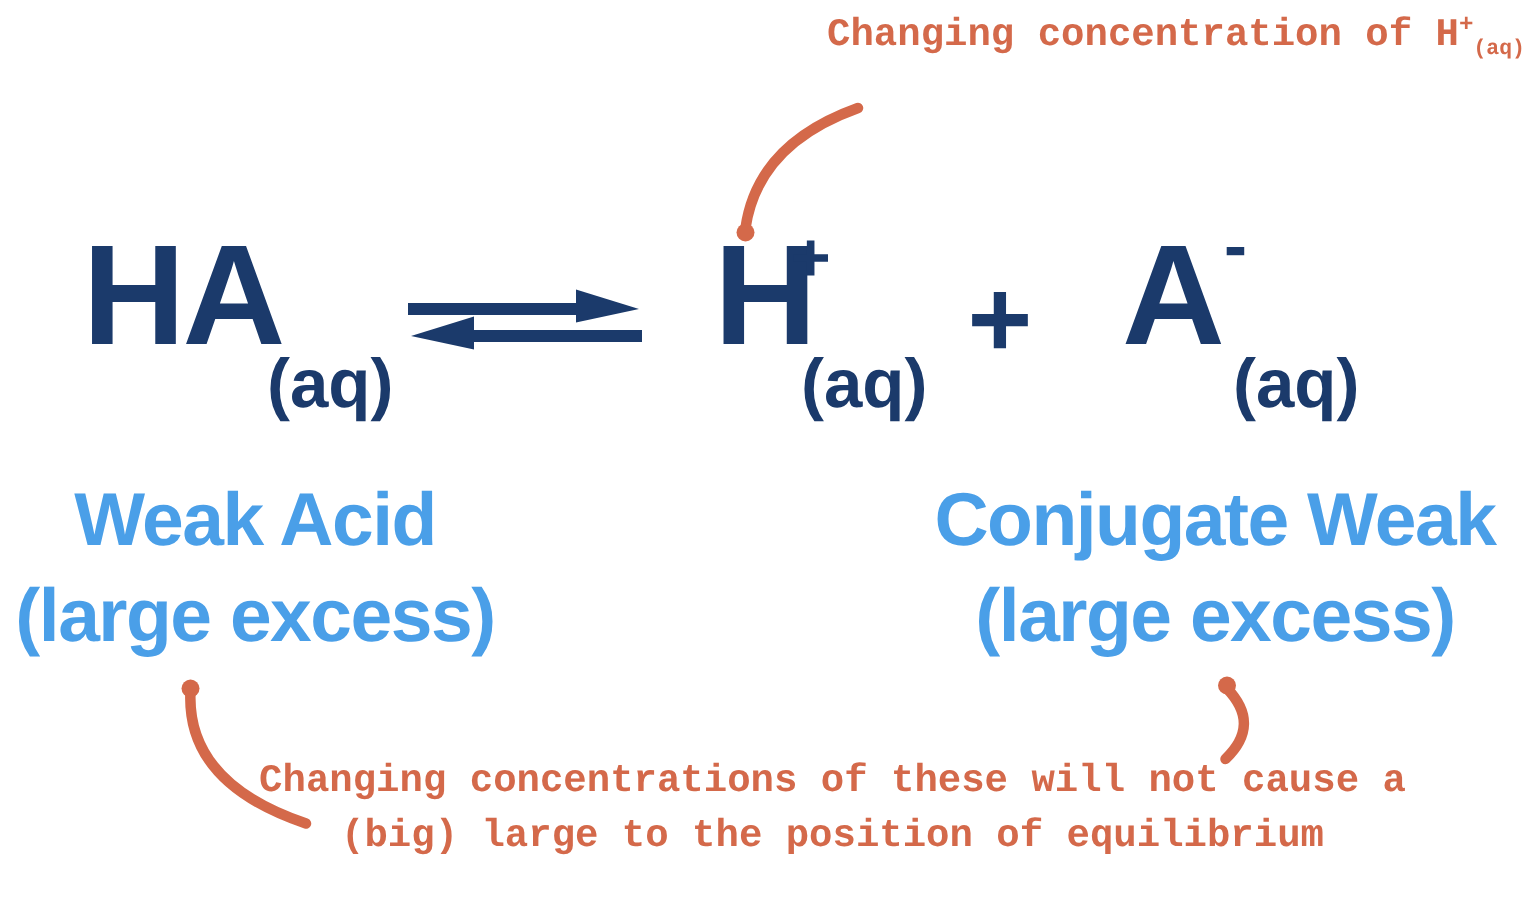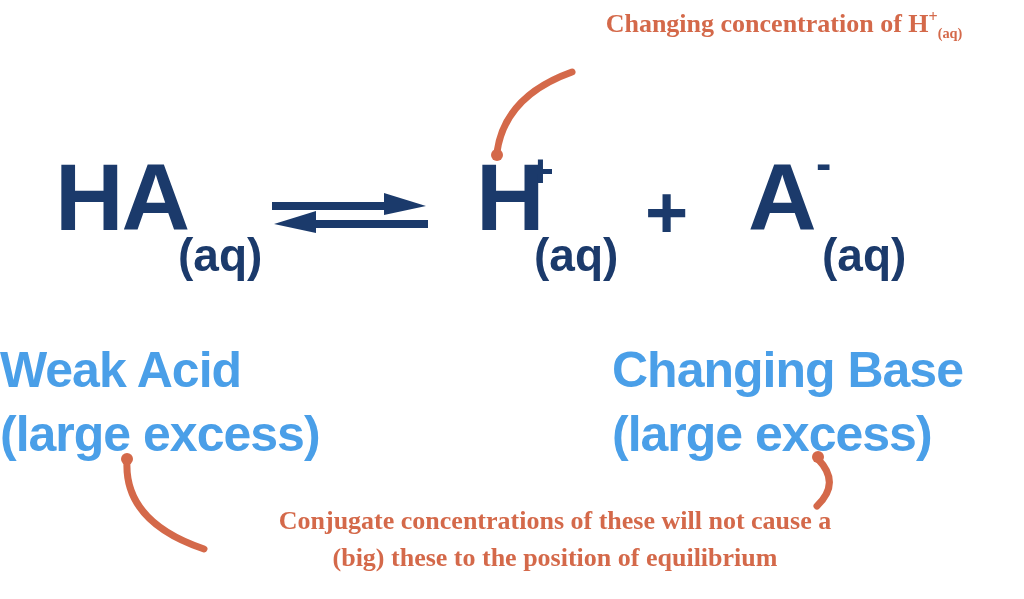--- a/index.html
+++ b/index.html
@@ -15,21 +15,21 @@
     height: 599px;
     background: #ffffff;
     overflow: hidden;
     font-family: "Liberation Sans", sans-serif;
   }
 
   
   .annotation {
     position: absolute;
     color: var(--orange);
-    font-family: Liberation Serif, serif;
+    font-family: Liberation Mono, monospace;
     font-weight: 600;
     text-align: center;
   }
   .annotation-top {
     left: 548px; top: 6px; width: 472px;
     font-size: 26px; line-height: 35px;
   }
   .annotation-bottom {
     left: 155px; top: 502px; width: 800px;
     font-size: 26px; line-height: 37px;
@@ -82,22 +82,22 @@
     width: 160px; height: 50px;
   }
 
   
   .species-label {
     position: absolute;
     color: var(--blue);
     font-size: 50px;
     font-weight: 700;
     line-height: 64px;
+    text-align: center;
     letter-spacing: -1px;
-    margin-top: 24px;
   }
   .species-label.left  { left: 0px;   top: 314px; width: 340px; }
   .species-label.right { left: 612px; top: 314px; width: 396px; }
 
   
   .curves {
     position: absolute;
     left: 0; top: 0; width: 1024px; height: 599px;
     pointer-events: none;
     color: var(--orange);
@@ -136,27 +136,27 @@
     <span class="eq-big" style="left:748px; top:0;">A</span>
     <span class="eq-sup" style="left:816px; top:-10px;">-</span>
     <span class="eq-sub" style="left:822px; top:82px;">(aq)</span>
   </div>
 
   <div class="species-label left">
     <span>Weak Acid</span><br>
     <span>(large excess)</span>
   </div>
   <div class="species-label right">
-    <span>Changing Base</span><br>
+    <span>Conjugate Weak</span><br>
     <span>(large excess)</span>
   </div>
 
   <div class="annotation annotation-bottom">
-    <span>Conjugate concentrations of these will not cause a</span><br>
-    <span>(big) these to the position of equilibrium</span>
+    <span>Changing concentrations of these will not cause a</span><br>
+    <span>(big) large to the position of equilibrium</span>
   </div>
 
   <svg class="curves" viewBox="0 0 1024 599">
     <g stroke="currentColor" stroke-width="7" fill="none" stroke-linecap="round">
       <path d="M 572 72 Q 505 96 497 152"></path>
       <path d="M 127 461 Q 124 522 204 549"></path>
       <path d="M 818 459 Q 841 483 817 506"></path>
     </g>
     <g fill="currentColor">
       <circle cx="497" cy="155" r="6"></circle>

